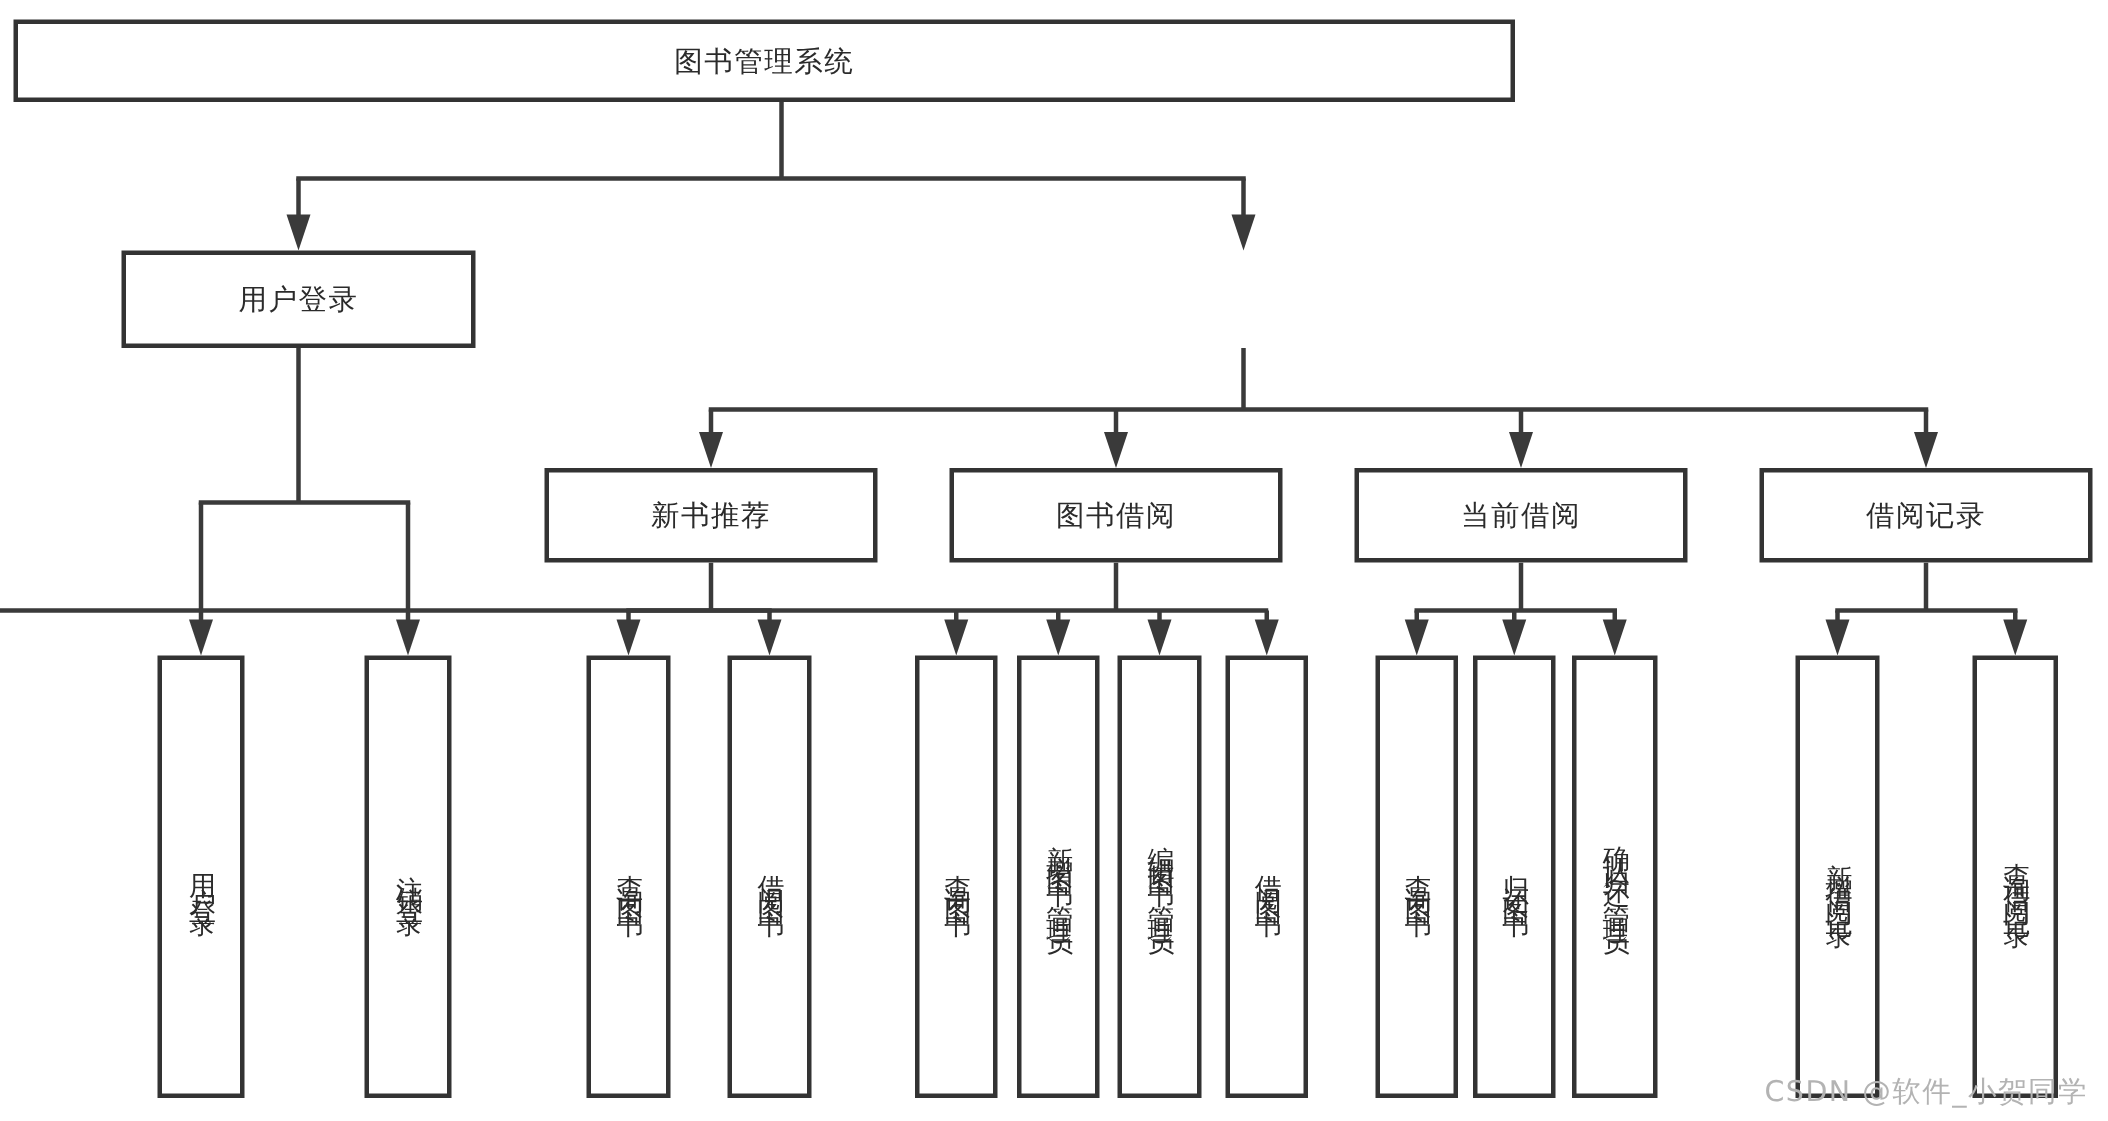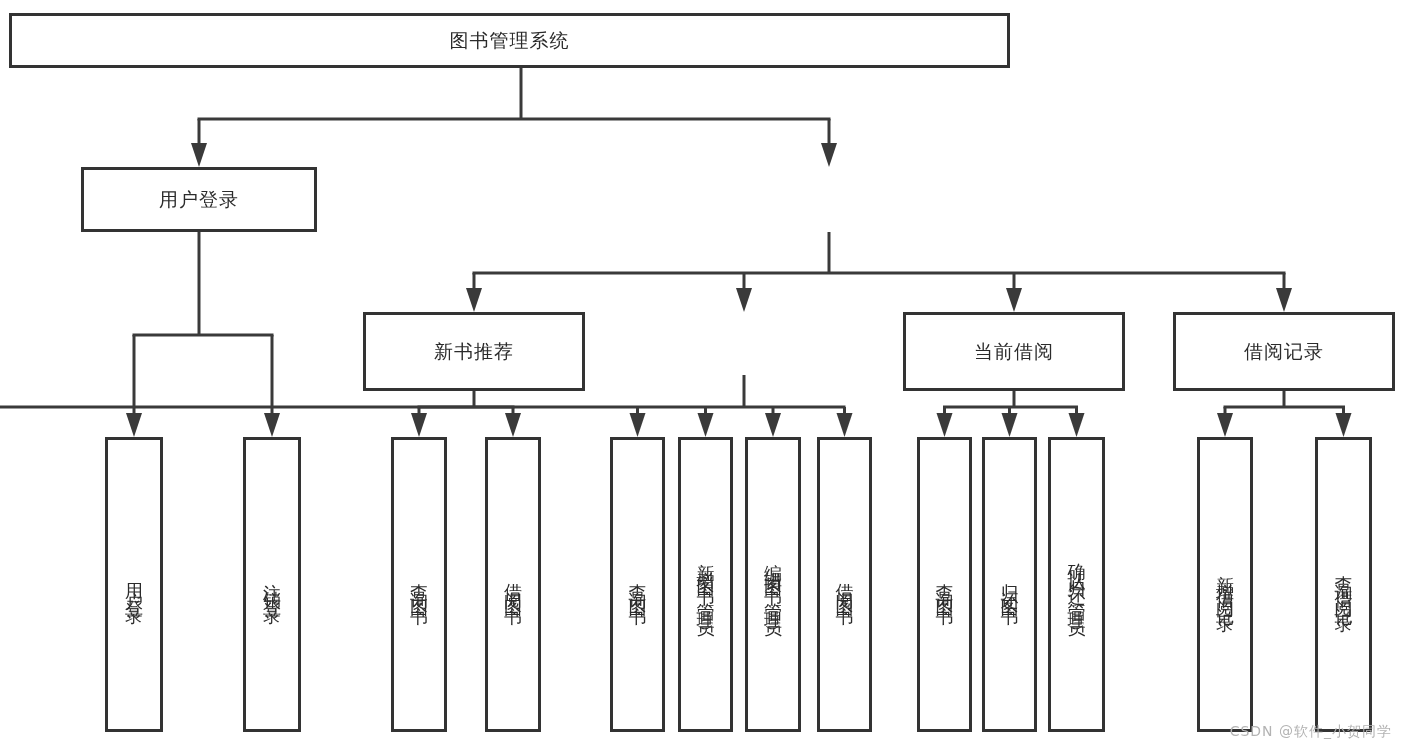--- a/index.html
+++ b/index.html
@@ -30,27 +30,27 @@
   .h-node { font-size: 19px; letter-spacing: 1px; }
   .v-node {
     writing-mode: vertical-rl;
     text-orientation: mixed;
     font-size: 18px;
     letter-spacing: 8px;
     line-height: 1;
   }
   .root-node { width: 1001px; height: 55px; left: 9px; top: 13px; }
   .l2-node   { width: 236px;  height: 65px; top: 167px; }
-  .l3-node   { width: 222px;  height: 79px; top: 312px; }
+  .l3-node   { width: 222px;  height: 63px; top: 312px; }
   .leaf-node { top: 437px; height: 295px; }
   .watermark {
     position: absolute;
     right: 13px;
     bottom: 6px;
-    font-size: 14px;
+    font-size: 19px;
     color: #b3b3b3;
     z-index: 2;
     letter-spacing: 1px;
   }
 </style>
 </head>
 <body>
 
 <div class="canvas">
 
@@ -134,20 +134,23 @@
     <span>图书管理系统</span>
   </div>
 
   <div class="node h-node l2-node" style="left:81px;">
     <span>用户登录</span>
   </div>
 
   <div class="node h-node l3-node" style="left:363px;">
     <span>新书推荐</span>
   </div>
+  <div class="node h-node l3-node" style="left:633px;">
+    <span>图书借阅</span>
+  </div>
   <div class="node h-node l3-node" style="left:903px;">
     <span>当前借阅</span>
   </div>
   <div class="node h-node l3-node" style="left:1173px;">
     <span>借阅记录</span>
   </div>
 
   <div class="node v-node leaf-node" style="left:105px;width:58px;">
     <span>用户登录</span>
   </div>

